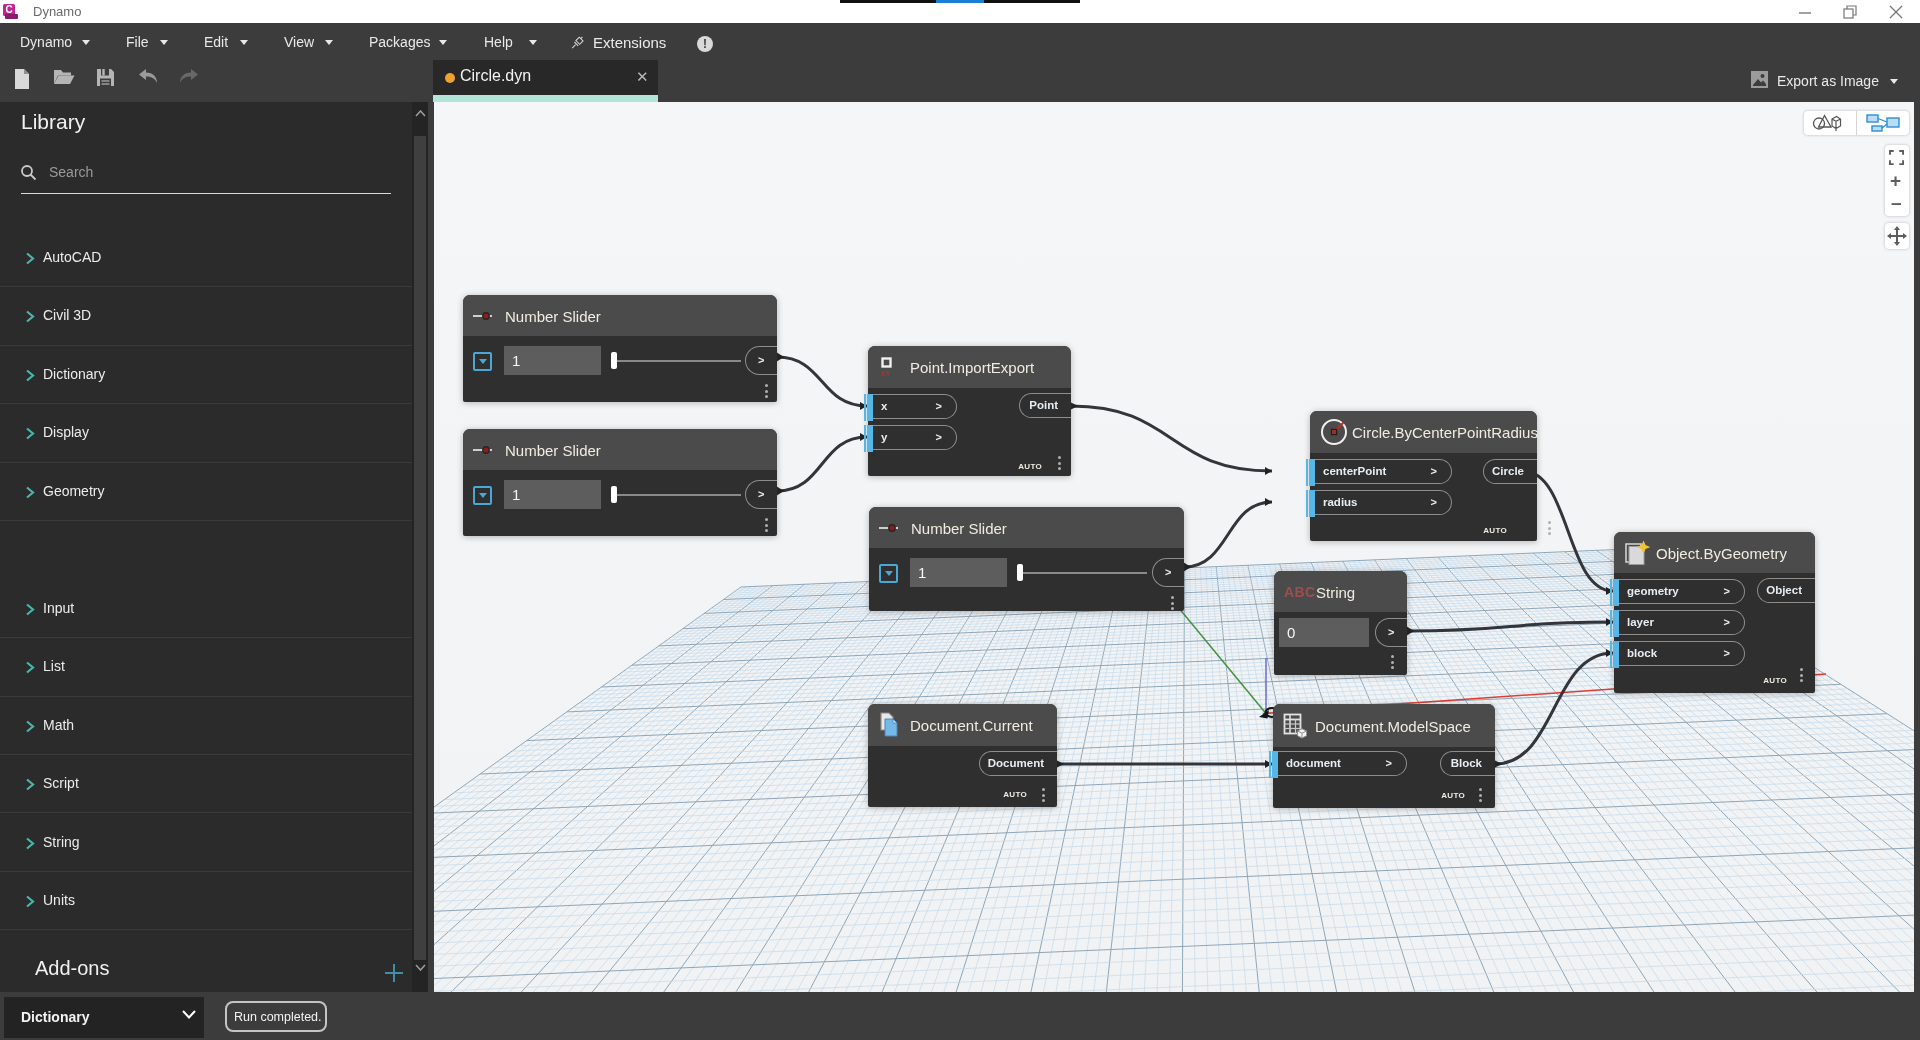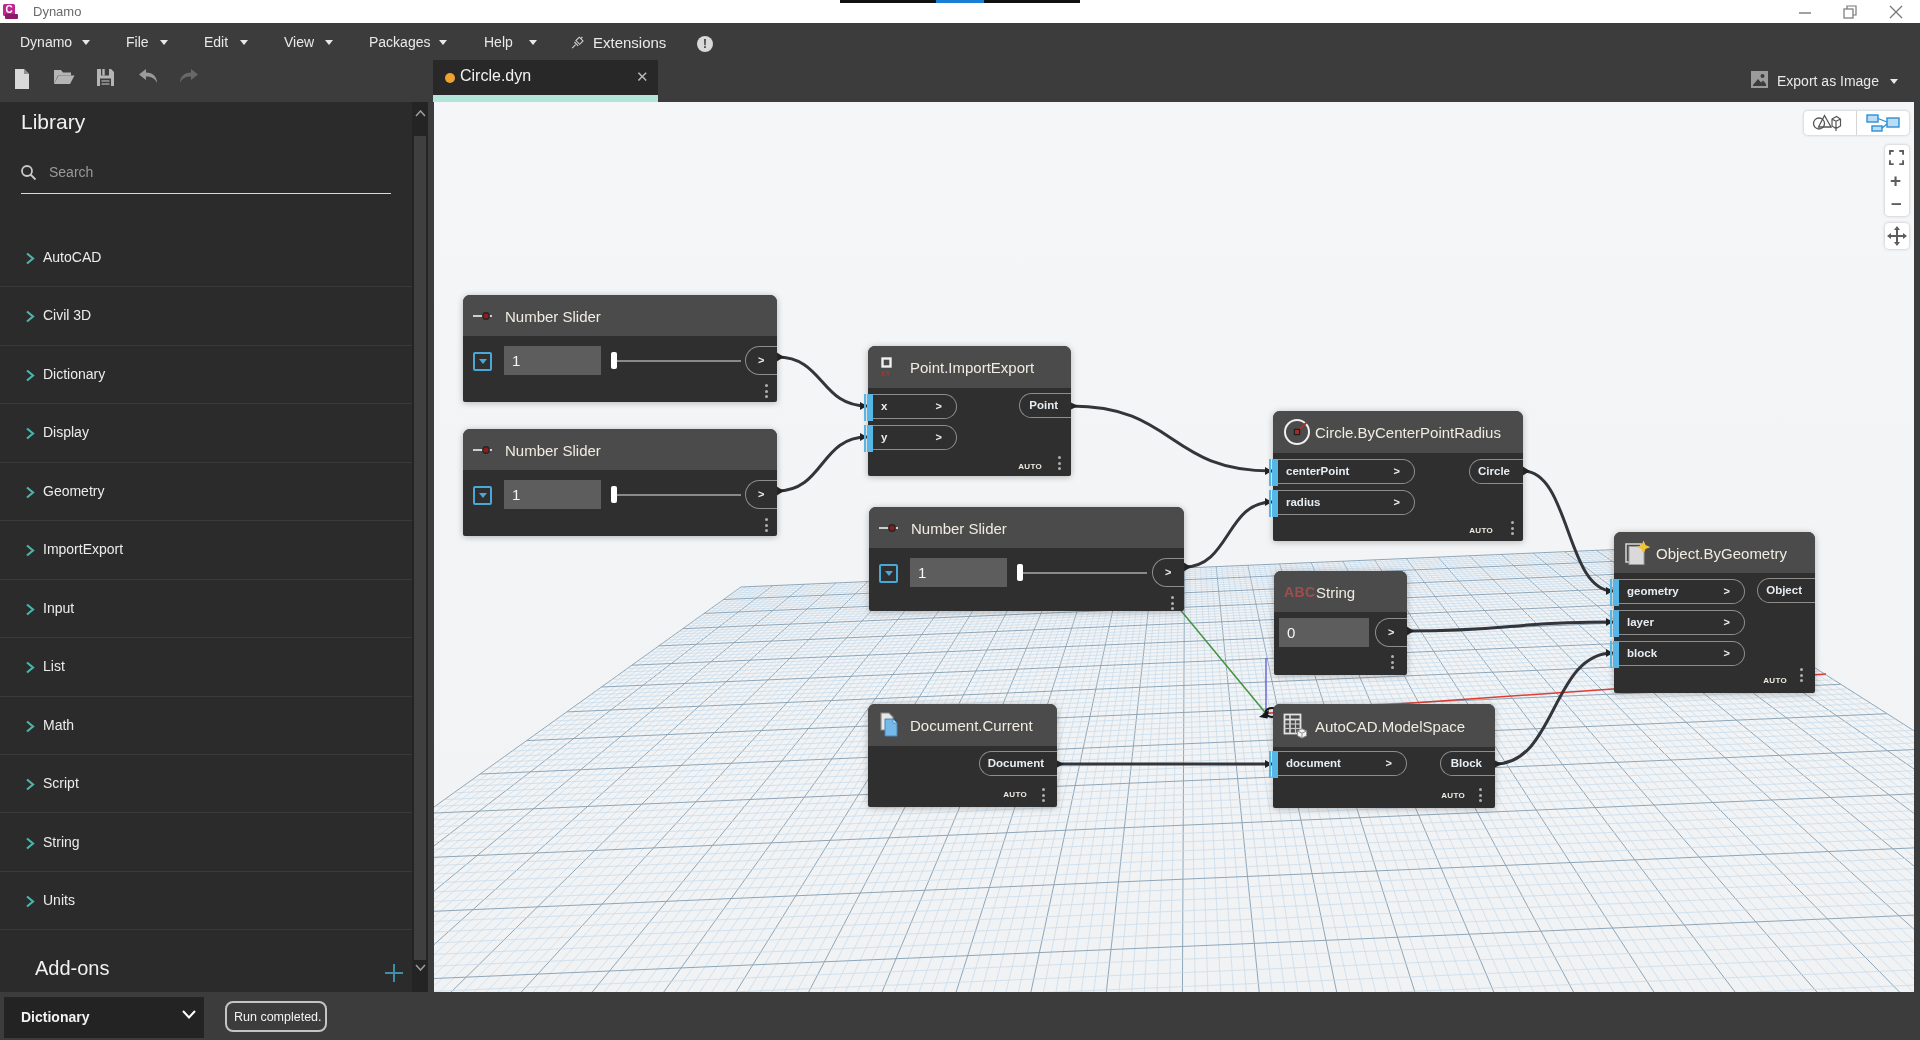--- a/index.html
+++ b/index.html
@@ -564,21 +564,21 @@
             <div class="pout" style="right:0;top:47px;width:52px">
               <span class="plbl2">Point</span>
             </div>
             <span class="nauto" style="right:29px;bottom:5px">AUTO</span>
             <div class="ndots" style="left:190px;top:110px">
               <i></i>
               <i></i>
               <i></i>
             </div>
           </div>
-          <div class="node" style="left:1273px;top:411px;width:250px;height:130px">
+          <div class="node" style="left:1310px;top:411px;width:227px;height:130px">
             <div class="nhead" style="height:42px">
               <span class="nicon ">
                 <svg width="28" height="28" viewBox="0 0 28 28">
                   <circle cx="14" cy="14" r="12" fill="none" stroke="#f0f0f0" stroke-width="2"></circle>
                   <line x1="14" y1="14" x2="23.5" y2="4.5" stroke="#b03028" stroke-width="1.8"></line>
                   <rect x="11.4" y="11.4" width="5.2" height="5.2" fill="#a62a24" stroke="#1e1e1e" stroke-width="1.2"></rect>
                 </svg>
               </span>
               <span class="ntitle">Circle.ByCenterPointRadius</span>
             </div>
@@ -683,21 +683,21 @@
                   <rect x="1.5" y="1.5" width="16" height="19" fill="none" stroke="#e3e3e3" stroke-width="1.8"></rect>
                   <line x1="1.5" y1="6.5" x2="17.5" y2="6.5" stroke="#e3e3e3" stroke-width="1.8"></line>
                   <line x1="7" y1="1.5" x2="7" y2="20.5" stroke="#e3e3e3" stroke-width="1.5"></line>
                   <line x1="12.5" y1="6.5" x2="12.5" y2="20.5" stroke="#c9c9c9" stroke-width="1.2"></line>
                   <line x1="1.5" y1="11" x2="17.5" y2="11" stroke="#c9c9c9" stroke-width="1.2"></line>
                   <line x1="1.5" y1="15.5" x2="17.5" y2="15.5" stroke="#c9c9c9" stroke-width="1.2"></line>
                   <path d="M14.5 18 l4.5 -2.2 4.5 2.2 0 4.8 -4.5 2.2 -4.5 -2.2 Z" fill="#f4f4f4" stroke="#8f8f8f" stroke-width="1"></path>
                   <path d="M14.5 18 l4.5 2.2 4.5 -2.2 M19 20.2 v4.8" fill="none" stroke="#8f8f8f" stroke-width="1"></path>
                 </svg>
               </span>
-              <span class="ntitle">AutoCAD.ModelSpace</span>
+              <span class="ntitle">Document.ModelSpace</span>
             </div>
             <div class="pin" style="left:0;top:47px;width:134px">
               <span class="plbl">document</span>
               <span class="pgt">&gt;</span>
             </div>
             <div class="pbar" style="left:-4px;top:47px"></div>
             <div class="pout" style="right:0;top:47px;width:55px">
               <span class="plbl2">Block</span>
             </div>
             <span class="nauto" style="right:30px;bottom:8px">AUTO</span>
@@ -768,26 +768,20 @@
         <svg class="chev" width="10" height="13" viewBox="0 0 10 13">
           <path d="M2 1.5 L8 6.5 L2 11.5" fill="none" stroke="#4ab5a9" stroke-width="2.2"></path>
         </svg>
         <span>Display</span>
       </div>
       <div class="librow" style="top:360.8px">
         <svg class="chev" width="10" height="13" viewBox="0 0 10 13">
           <path d="M2 1.5 L8 6.5 L2 11.5" fill="none" stroke="#4ab5a9" stroke-width="2.2"></path>
         </svg>
         <span>Geometry</span>
-      </div>
-      <div class="librow" style="top:419.2px">
-        <svg class="chev" width="10" height="13" viewBox="0 0 10 13">
-          <path d="M2 1.5 L8 6.5 L2 11.5" fill="none" stroke="#4ab5a9" stroke-width="2.2"></path>
-        </svg>
-        <span>ImportExport</span>
       </div>
       <div class="librow" style="top:477.7px">
         <svg class="chev" width="10" height="13" viewBox="0 0 10 13">
           <path d="M2 1.5 L8 6.5 L2 11.5" fill="none" stroke="#4ab5a9" stroke-width="2.2"></path>
         </svg>
         <span>Input</span>
       </div>
       <div class="librow" style="top:536.2px">
         <svg class="chev" width="10" height="13" viewBox="0 0 10 13">
           <path d="M2 1.5 L8 6.5 L2 11.5" fill="none" stroke="#4ab5a9" stroke-width="2.2"></path>

